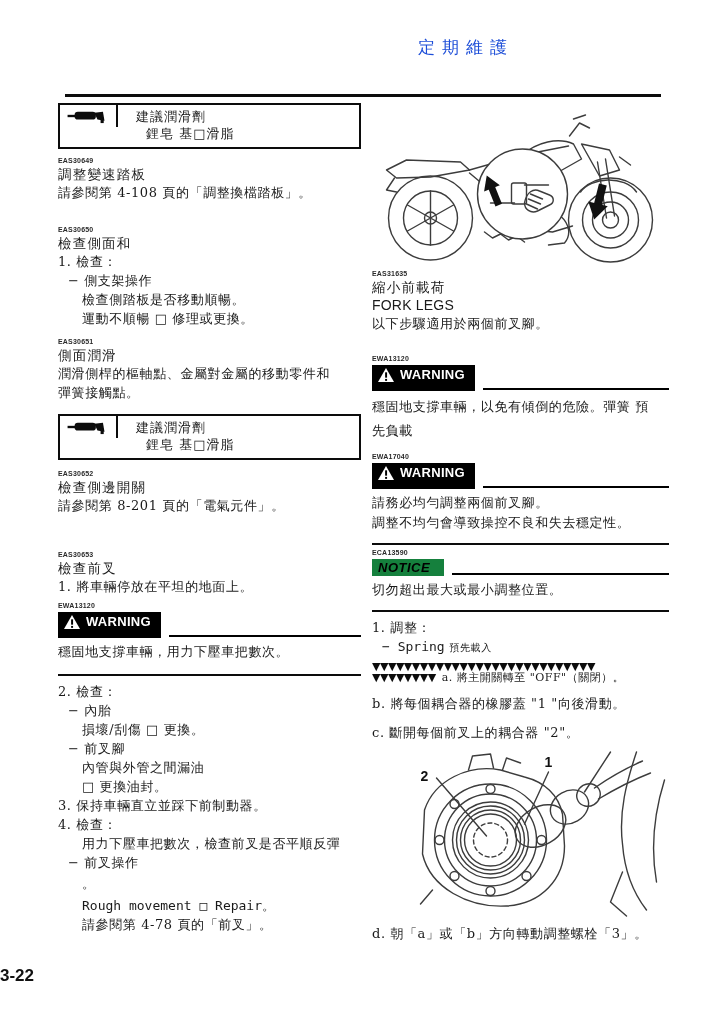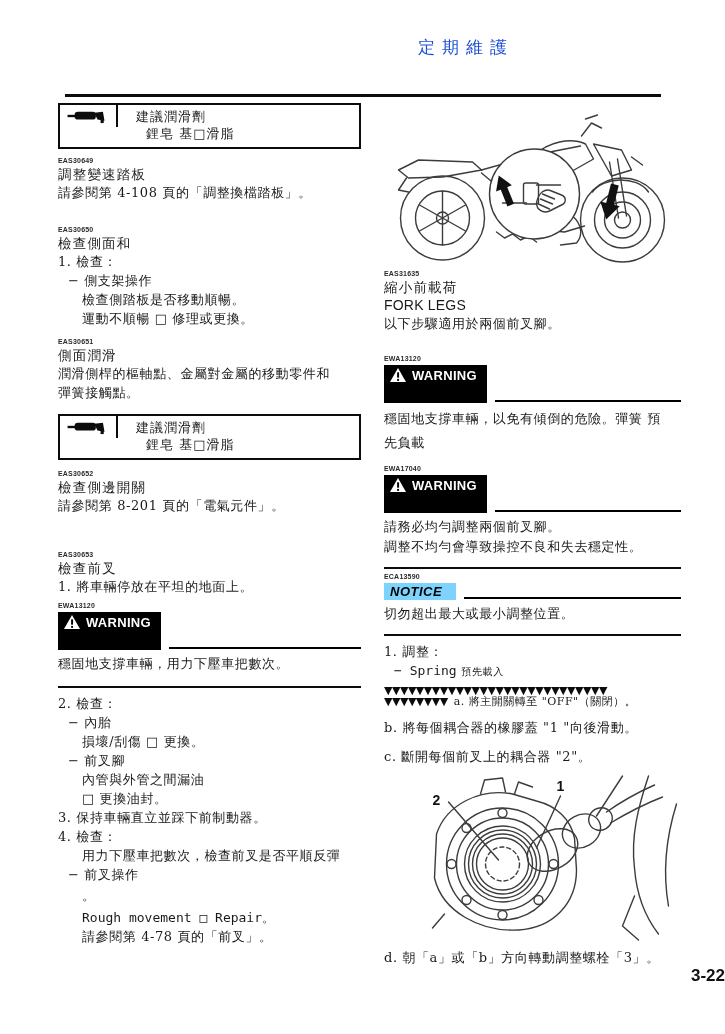--- a/index.html
+++ b/index.html
@@ -5,56 +5,56 @@
   html,body{margin:0;padding:0}
   body{width:725px;height:1034px;position:relative;background:#fff;
        font-family:"DejaVu Serif","Liberation Serif",serif;color:#1a1a1a;overflow:hidden}
   .page{position:absolute;inset:0;background:#fff}
 
   .hdr-title{position:absolute;left:418px;top:36px;font-size:17px;letter-spacing:7px;color:#1d4ed8}
   .hdr-rule{position:absolute;left:65px;right:64px;top:94px;height:3px;background:#0c0c0c}
 
   .col{position:absolute}
   .col-left{left:58px;top:103px;width:303px}
-  .col-right{left:384px;top:106px;width:297px}
+  .col-right{left:372px;top:106px;width:297px}
 
   .line{font-size:13px;line-height:19px;letter-spacing:.6px}
   .lh20{line-height:20px}.lh24{line-height:24px}
   .ind1{padding-left:10px}.ind2{padding-left:24px}
   .mono{font-family:"DejaVu Sans Mono",monospace;font-size:13px;letter-spacing:0}
   .code{font-family:"Liberation Sans",sans-serif;font-size:7px;font-weight:bold;
         color:#2a2a2a;line-height:8px;letter-spacing:.2px}
   .sec-title{font-size:13.5px;line-height:18px;letter-spacing:1.2px}
   .mt2{margin-top:6px}.mt4{margin-top:4px}.mt8{margin-top:8px}.mt10{margin-top:10px}
   .mt12{margin-top:12px}.mt14{}.mt22{margin-top:22px}.mt24{margin-top:24px}
   .mt36{margin-top:36px}
 
   .lube-box{border:2px solid #0c0c0c;display:flex;align-items:flex-start;height:42px}
   .lube-icon-cell{width:56px;border-right:2px solid #0c0c0c;display:flex;align-items:center;justify-content:center}
   .lube-text{padding:3px 0 0 18px;font-size:13px;line-height:17px;letter-spacing:1px}
   .lube-val{padding-left:10px}
 
   .warn-row{display:flex;align-items:flex-end;margin:2px 0 4px}
-  .warn-label{display:inline-flex;align-items:center;gap:5px;background:#000;color:#fff;
+  .warn-label{display:inline-flex;align-items:flex-start;gap:5px;background:#000;color:#fff;
       font-family:"Liberation Sans",sans-serif;font-weight:bold;font-size:13px;
-      padding:2px 10px 20px 5px;letter-spacing:.3px}
+      padding:2px 10px 8px 5px;letter-spacing:.3px}
   .warn-line{flex:1;height:2px;background:#000;margin-left:8px;margin-bottom:1px}
-  .notice-label{display:inline-block;background:#7dd3fc;color:#000;
+  .notice-label{display:inline-block;background:#15803d;color:#000;
       font-family:"Liberation Sans",sans-serif;font-weight:bold;font-style:italic;
       font-size:13px;padding:1px 14px 1px 6px;letter-spacing:.5px}
   .hr2{height:2px;background:#0c0c0c}
 
   .fork-en{font-family:"Liberation Sans",sans-serif;font-weight:normal;font-size:14px;line-height:18px;letter-spacing:.2px}
 
   .tri-row{font-family:"DejaVu Sans",sans-serif;font-size:11px;line-height:11px;
       letter-spacing:-.5px;color:#0c0c0c;white-space:nowrap}
   .tri-sub{display:flex;align-items:flex-start}
   .step-a{font-size:11px;line-height:12px;letter-spacing:.5px;margin-left:6px;white-space:nowrap}
 
-  .footer{position:absolute;left:0;width:725px;top:966px;text-align:right;
+  .footer{position:absolute;left:0;width:725px;top:966px;text-align:left;
       font-family:"Liberation Sans",sans-serif;font-weight:bold;font-size:17px;color:#111}
 
   svg{display:block}
   .sketch{stroke:#3c3c3c;fill:none;stroke-width:1.4;stroke-linecap:round;stroke-linejoin:round}
   .dlabel{font-family:"Liberation Sans",sans-serif;font-weight:bold;font-size:14px;fill:#111;stroke:none}
 </style>
 </head>
 <body>
 
 <div class="page">

